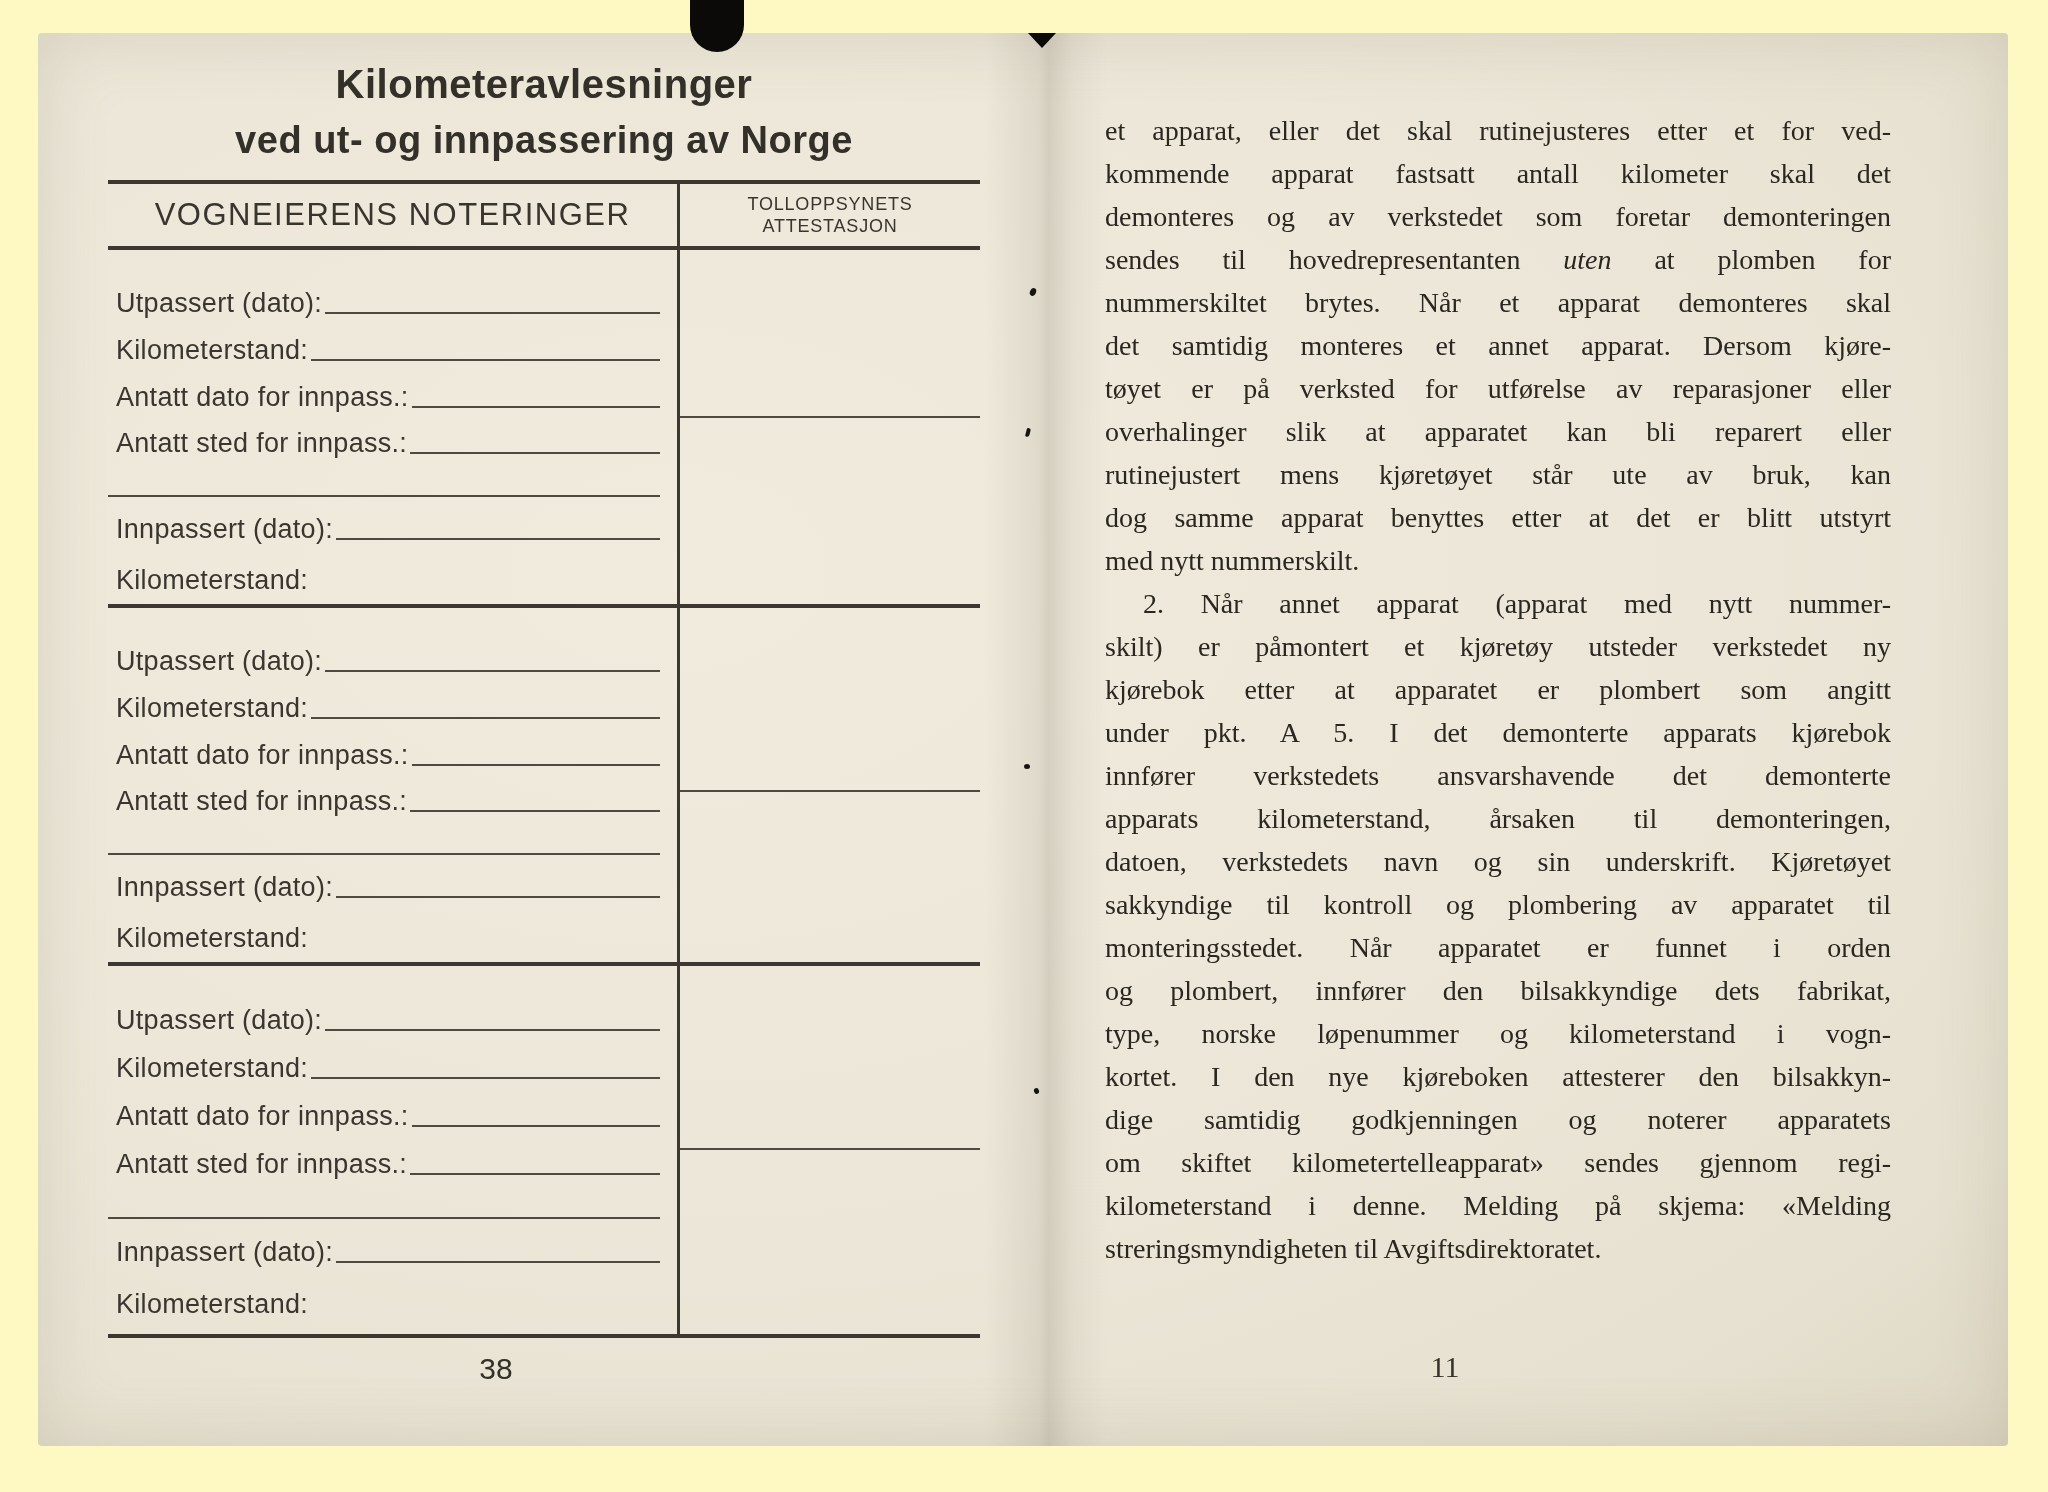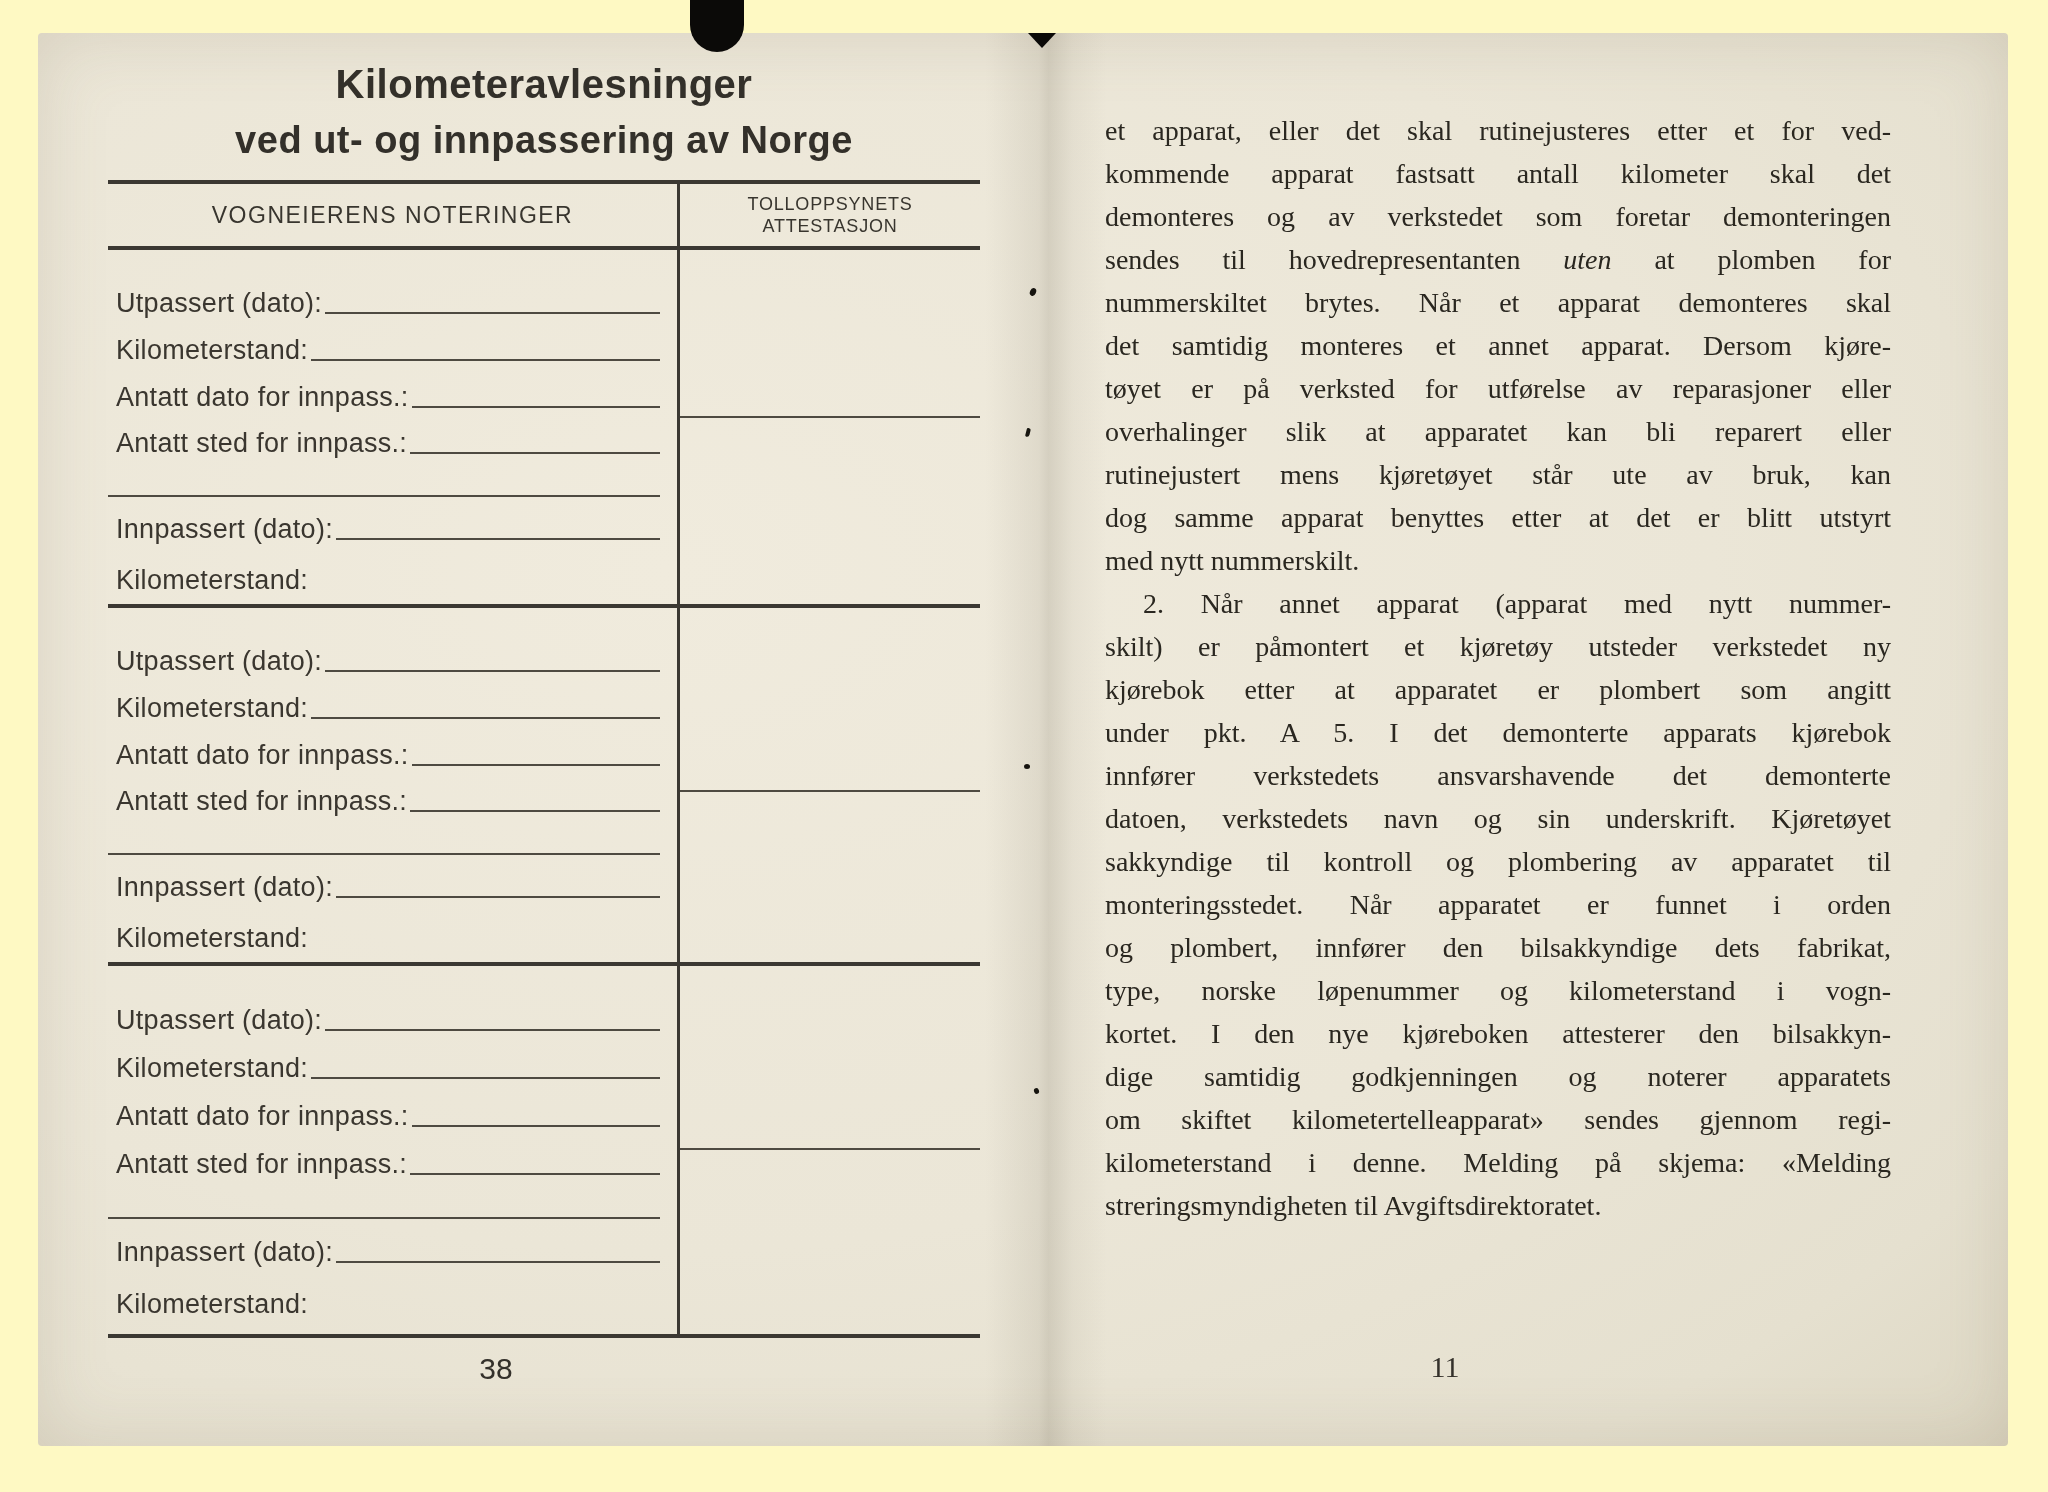--- a/index.html
+++ b/index.html
@@ -23,21 +23,21 @@
   .speck.s2{left:1026px;top:428px;width:4px;height:9px;border-radius:2px 3px 4px 2px;transform:rotate(14deg);}
   .speck.s3{left:1024px;top:764px;width:6px;height:5px;border-radius:50%;}
   .speck.s4{left:1034px;top:1088px;width:5px;height:6px;border-radius:50%;transform:rotate(-18deg);}
   
   .lp-title{position:absolute;left:108px;top:56px;width:872px;text-align:center;color:#33302a;}
   .lp-title .t1{font-size:40px;font-weight:bold;line-height:56px;letter-spacing:.5px;}
   .lp-title .t2{font-size:38px;font-weight:bold;line-height:56px;letter-spacing:.5px;}
   .km-table{position:absolute;left:108px;top:180px;width:872px;color:#38352e;}
   .thead{display:flex;height:62px;border-top:4px solid #3b3832;border-bottom:4px solid #3b3832;}
   .th-l{width:569px;display:flex;align-items:center;justify-content:center;
-        font-size:23px;letter-spacing:1.5px;}
+        font-size:31px;letter-spacing:1.5px;}
   .th-r{flex:1;border-left:3px solid #3b3832;display:flex;flex-direction:column;
         justify-content:center;text-align:center;font-size:18px;letter-spacing:.8px;line-height:22px;}
   .block{display:flex;height:354px;border-bottom:4px solid #3b3832;}
   .block.b3{height:368px;}
   .cell-l{width:569px;box-sizing:border-box;padding:0 17px 0 8px;display:flex;flex-direction:column;}
   .cell-r{flex:1;border-left:3px solid #3b3832;position:relative;}
   .att-line{position:absolute;left:0;right:0;border-top:2px solid #4e4a41;}
   .b1 .att-line{top:166px;}
   .b2 .att-line,.b3 .att-line{top:182px;}
   .frow{display:flex;align-items:flex-end;height:48px;font-size:27px;letter-spacing:.3px;}
@@ -202,20 +202,21 @@
       <div class="tline">tøyet er på verksted for utførelse av reparasjoner eller</div>
       <div class="tline">overhalinger slik at apparatet kan bli reparert eller</div>
       <div class="tline">rutinejustert mens kjøretøyet står ute av bruk, kan</div>
       <div class="tline">dog samme apparat benyttes etter at det er blitt utstyrt</div>
       <div class="tline last">med nytt nummerskilt.</div>
       <div class="tline indent">2. Når annet apparat (apparat med nytt nummer-</div>
       <div class="tline">skilt) er påmontert et kjøretøy utsteder verkstedet ny</div>
       <div class="tline">kjørebok etter at apparatet er plombert som angitt</div>
       <div class="tline">under pkt. A 5. I det demonterte apparats kjørebok</div>
       <div class="tline">innfører verkstedets ansvarshavende det demonterte</div>
+      <div class="tline">apparats kilometerstand, årsaken til demonteringen,</div>
       <div class="tline">datoen, verkstedets navn og sin underskrift. Kjøretøyet</div>
       <div class="tline">sakkyndige til kontroll og plombering av apparatet til</div>
       <div class="tline">monteringsstedet. Når apparatet er funnet i orden</div>
       <div class="tline">og plombert, innfører den bilsakkyndige dets fabrikat,</div>
       <div class="tline">type, norske løpenummer og kilometerstand i vogn-</div>
       <div class="tline">kortet. I den nye kjøreboken attesterer den bilsakkyn-</div>
       <div class="tline">dige samtidig godkjenningen og noterer apparatets</div>
       <div class="tline">om skiftet kilometertelleapparat» sendes gjennom regi-</div>
       <div class="tline">kilometerstand i denne. Melding på skjema: «Melding</div>
       <div class="tline last">streringsmyndigheten til Avgiftsdirektoratet.</div>

